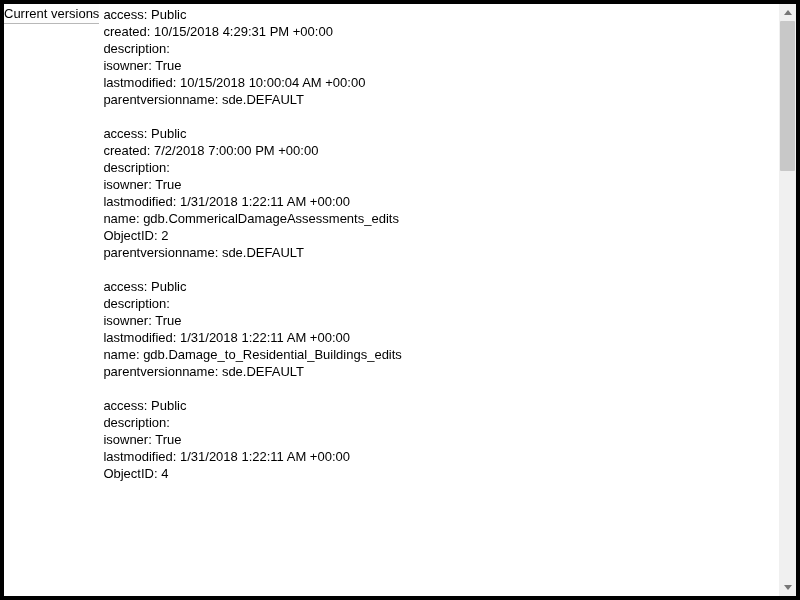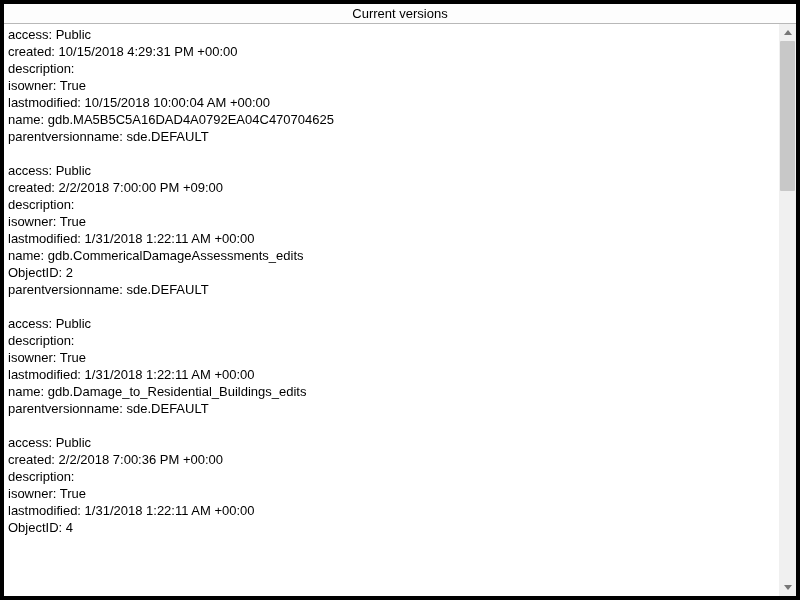--- a/index.html
+++ b/index.html
@@ -8,21 +8,20 @@
     height: 600px;
     overflow: hidden;
     font-family: "Segoe UI", Arial, sans-serif;
     background: #fff;
   }
   .window {
     width: 800px;
     height: 600px;
     border: 4px solid #000;
     display: flex;
-    flex-direction: column;
     background: #fff;
   }
   .titlebar {
     height: 20px;
     line-height: 20px;
     text-align: center;
     font-size: 13px;
     color: #000;
     border-bottom: 1px solid #b8b8b8;
     background: #fdfdfd;
@@ -85,44 +84,42 @@
 <div class="window">
   <div class="titlebar">Current versions</div>
   <div class="body-area">
     <div class="content" id="content">
         <div class="record">
           <div class="row"><span class="label">access: </span><span class="value">Public</span></div>
           <div class="row"><span class="label">created: </span><span class="value">10/15/2018 4:29:31 PM +00:00</span></div>
           <div class="row"><span class="label">description:</span><span class="value"></span></div>
           <div class="row"><span class="label">isowner: </span><span class="value">True</span></div>
           <div class="row"><span class="label">lastmodified: </span><span class="value">10/15/2018 10:00:04 AM +00:00</span></div>
-          <div class="row"><span class="label">name: </span><span class="value">gdb.MA5B5C5A16DAD4A0792EA04C470704625</span></div>
           <div class="row"><span class="label">parentversionname: </span><span class="value">sde.DEFAULT</span></div>
         </div>
         <div class="record">
           <div class="row"><span class="label">access: </span><span class="value">Public</span></div>
-          <div class="row"><span class="label">created: </span><span class="value">2/2/2018 7:00:00 PM +09:00</span></div>
+          <div class="row"><span class="label">created: </span><span class="value">7/2/2018 7:00:00 PM +00:00</span></div>
           <div class="row"><span class="label">description:</span><span class="value"></span></div>
           <div class="row"><span class="label">isowner: </span><span class="value">True</span></div>
           <div class="row"><span class="label">lastmodified: </span><span class="value">1/31/2018 1:22:11 AM +00:00</span></div>
           <div class="row"><span class="label">name: </span><span class="value">gdb.CommericalDamageAssessments_edits</span></div>
           <div class="row"><span class="label">ObjectID: </span><span class="value">2</span></div>
           <div class="row"><span class="label">parentversionname: </span><span class="value">sde.DEFAULT</span></div>
         </div>
         <div class="record">
           <div class="row"><span class="label">access: </span><span class="value">Public</span></div>
           <div class="row"><span class="label">description:</span><span class="value"></span></div>
           <div class="row"><span class="label">isowner: </span><span class="value">True</span></div>
           <div class="row"><span class="label">lastmodified: </span><span class="value">1/31/2018 1:22:11 AM +00:00</span></div>
           <div class="row"><span class="label">name: </span><span class="value">gdb.Damage_to_Residential_Buildings_edits</span></div>
           <div class="row"><span class="label">parentversionname: </span><span class="value">sde.DEFAULT</span></div>
         </div>
         <div class="record">
           <div class="row"><span class="label">access: </span><span class="value">Public</span></div>
-          <div class="row"><span class="label">created: </span><span class="value">2/2/2018 7:00:36 PM +00:00</span></div>
           <div class="row"><span class="label">description:</span><span class="value"></span></div>
           <div class="row"><span class="label">isowner: </span><span class="value">True</span></div>
           <div class="row"><span class="label">lastmodified: </span><span class="value">1/31/2018 1:22:11 AM +00:00</span></div>
           <div class="row"><span class="label">ObjectID: </span><span class="value">4</span></div>
         </div>
       </div>
     <div class="scrollbar">
       <div class="scroll-btn up">
         <div class="arrow up"></div>
       </div>

